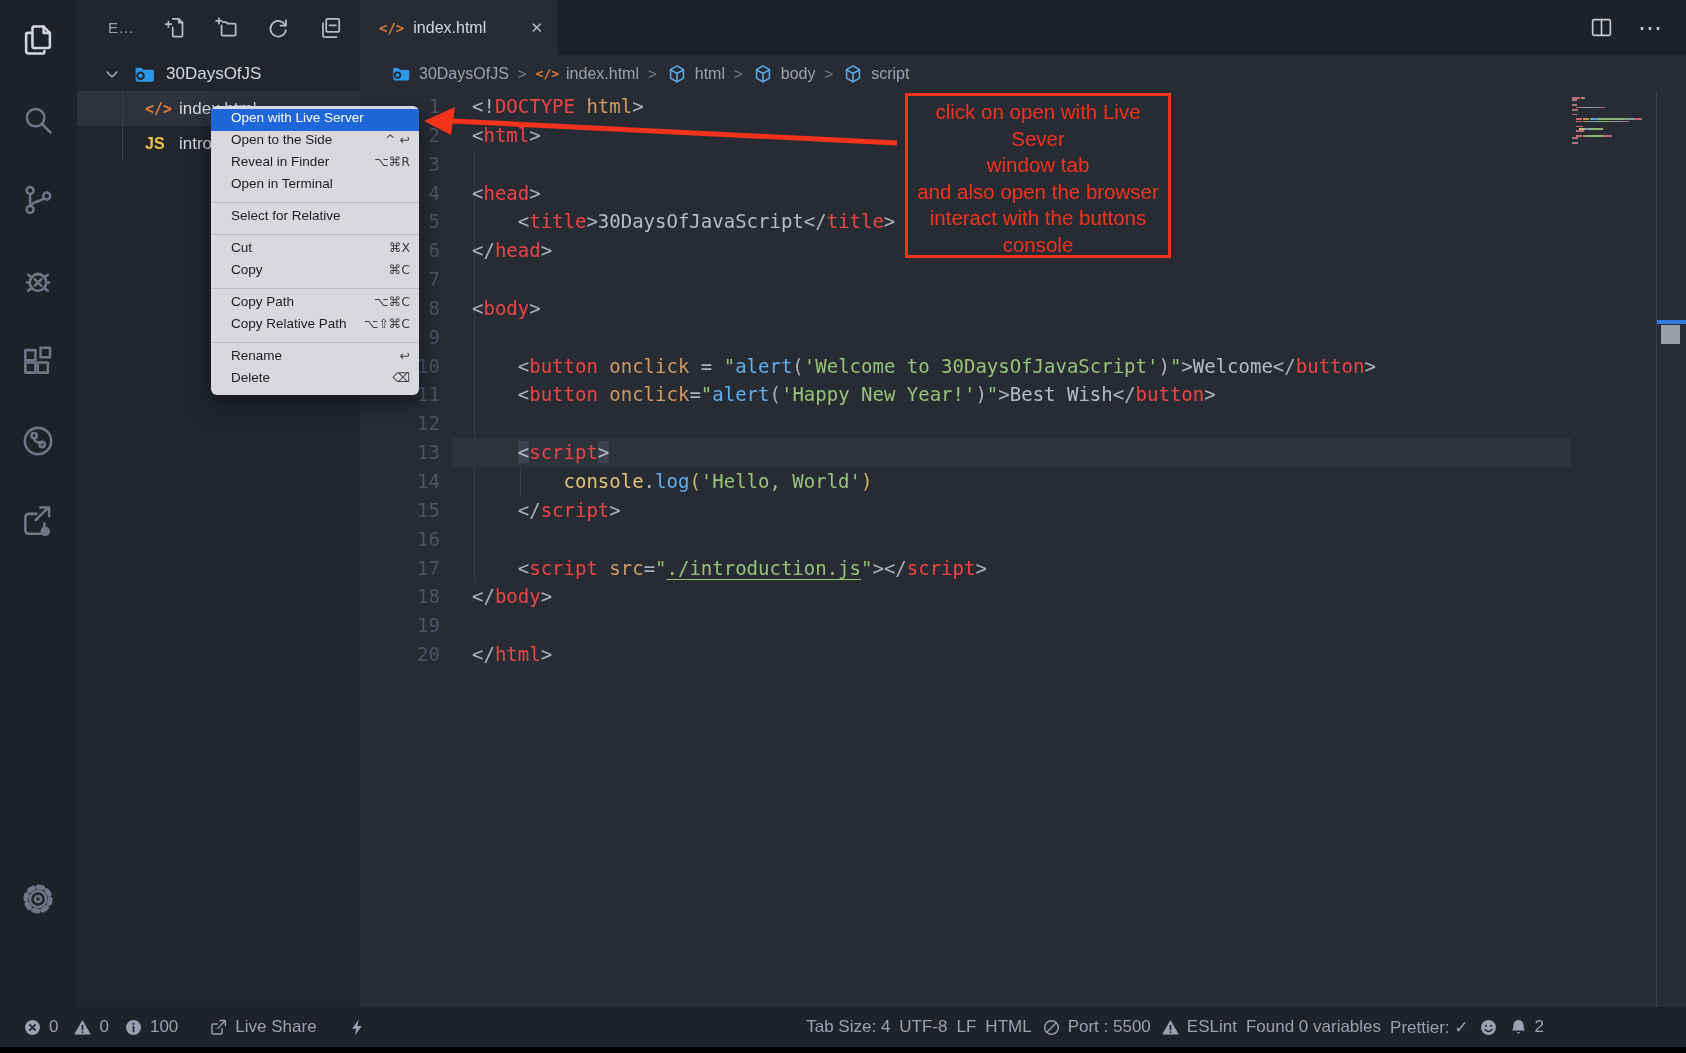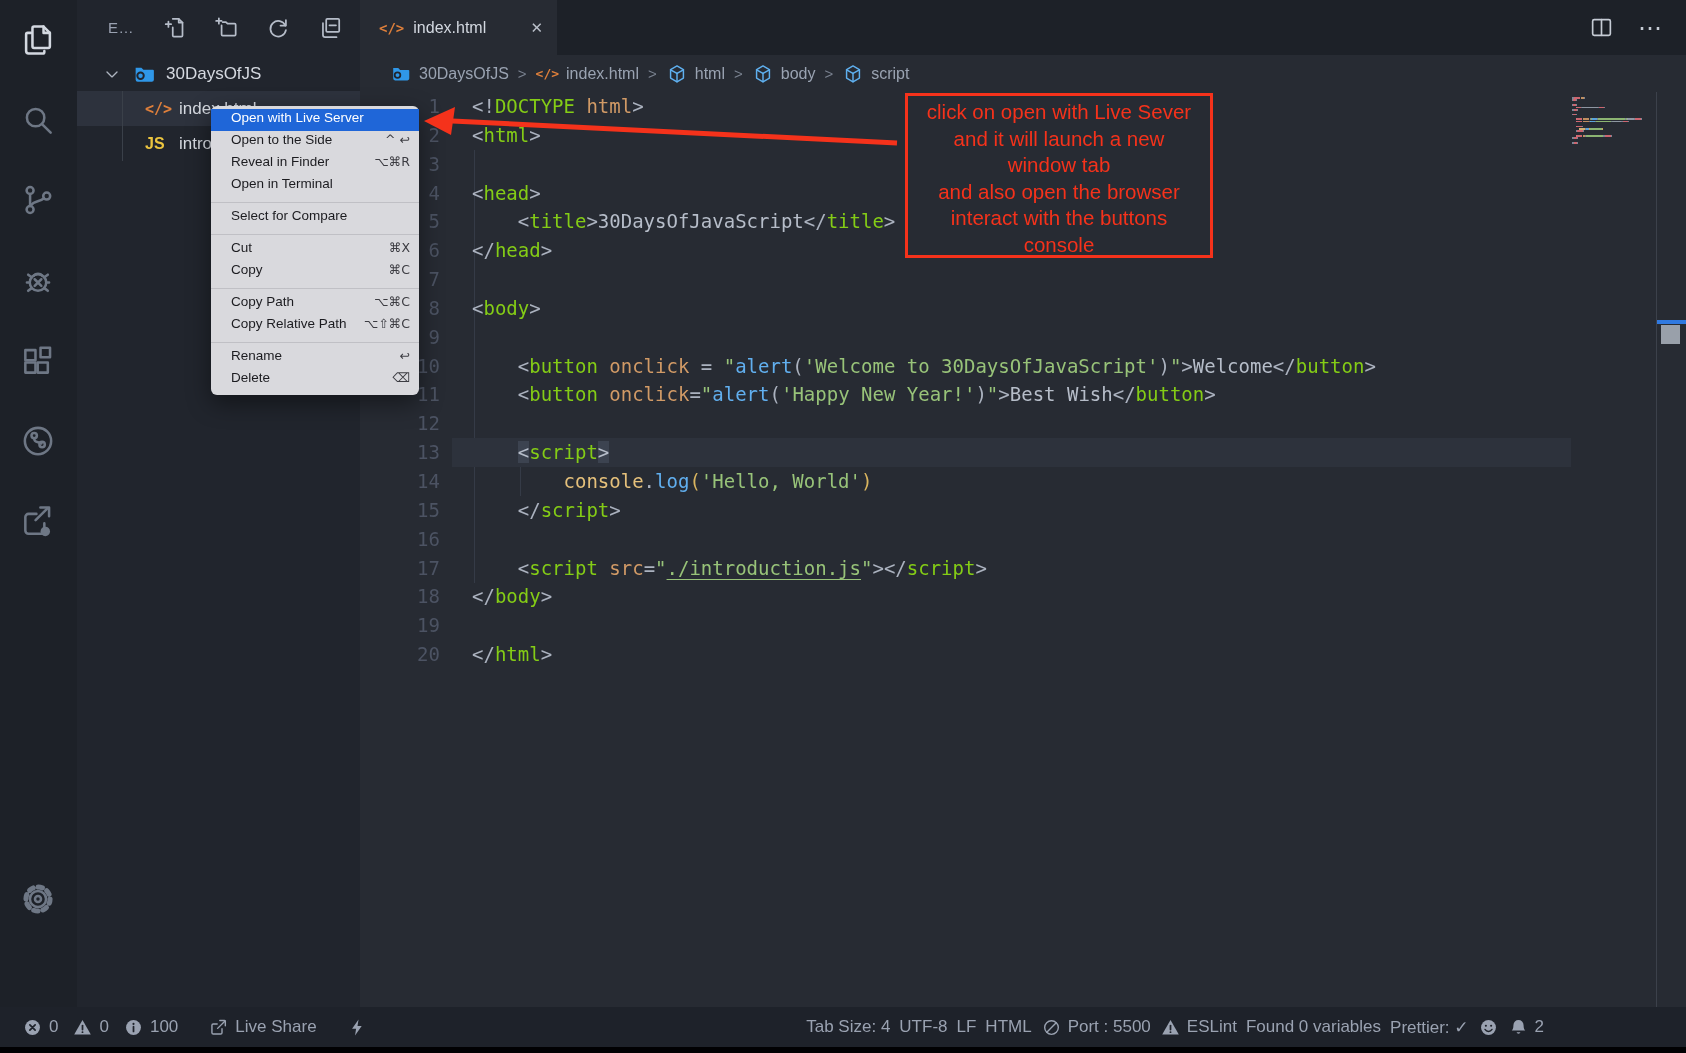--- a/index.html
+++ b/index.html
@@ -52,21 +52,21 @@
   .bc-folder { color:#2f97e8; }
   .bc-cube { color:#5fb0f0; }
   .bc-html-glyph { color:#de7f3b; font-family:"DejaVu Sans Mono", monospace; font-weight:bold; font-size:13px; }
 
   
   .code-area { position:absolute; left:360px; top:92px; width:1211px; height:915px; font-family:"DejaVu Sans Mono", monospace; font-size:19px; }
   .row { position:relative; height:28.85px; line-height:28.85px; white-space:pre; }
   .row.active::before { content:""; position:absolute; left:92px; right:0; top:0; bottom:0; background:#2d323c; }
   .num { position:relative; display:inline-block; width:80px; text-align:right; color:#4c5363; z-index:1; }
   .codeln { position:relative; margin-left:32px; z-index:1; }
-  .c-p { color:#abb2bf; } .c-x { color:#b6bdc9; } .c-t { color:#84cc16; }
+  .c-p { color:#abb2bf; } .c-x { color:#b6bdc9; } .c-t { color:#ef4444; }
   .c-a { color:#d19a66; } .c-s { color:#98c379; } .c-f { color:#61afef; }
   .c-o { color:#e5c07b; } .c-g { color:#d8b45f; }
   .c-l { color:#98c379; text-decoration:underline; text-underline-offset:4px; }
   .c-b { color:#b6bdc9; background:#3c4350; }
   .guide { position:absolute; width:1px; background:#353b47; z-index:0; }
 
   
   .minimap { position:absolute; left:1571px; top:97px; width:85px; height:80px; cursor:pointer; }
   .mm-line { position:relative; height:2.38px; }
   .mm-bar { position:absolute; top:0; height:1.7px; opacity:.9; }
@@ -75,21 +75,21 @@
   .scroll-deco { position:absolute; left:1661px; top:325px; width:19px; height:19px; background:#99a0aa; }
 
   
   .menu { position:absolute; left:211px; top:106px; width:208px; background:#d9d9dd; border-radius:6px; padding:3px 0 4px 0; box-shadow:0 8px 24px rgba(0,0,0,.45); z-index:50; font-size:13.5px; color:#1c1c20; }
   .menu-item { position:relative; height:22px; line-height:17.8px; padding:0 9px 0 20px; display:flex; cursor:pointer; }
   .menu-item.hl { background:#1f66d8; color:#ffffff; }
   .menu-shortcut { margin-left:auto; color:#3c3c42; font-family:"DejaVu Sans", sans-serif; font-size:12.5px; }
   .menu-sep { height:1px; background:#c0c0c5; margin:4.5px 0; }
 
   
-  .ann-box { position:absolute; left:905px; top:93px; width:308px; height:165px; border:3px solid #f5321b; z-index:40; padding-top:3px; }
+  .ann-box { position:absolute; left:905px; top:93px; width:266px; height:165px; border:3px solid #f5321b; z-index:40; padding-top:3px; }
   .ann-line { text-align:center; color:#f5321b; font-size:20.5px; line-height:26.5px; }
   #arrow-svg { position:absolute; left:0; top:0; width:1686px; height:1053px; z-index:60; pointer-events:none; }
 
   
   .statusbar { position:absolute; left:0; top:1007px; width:1686px; height:40px; background:#1e222a; color:#9aa2b1; font-size:17px; display:flex; align-items:center; z-index:6; }
   .sb-left { display:flex; align-items:center; gap:14px; padding-left:22px; }
   .sb-right { margin-left:auto; display:flex; align-items:center; gap:9px; padding-right:142px; }
   .sb-item { display:flex; align-items:center; gap:6px; cursor:pointer; white-space:nowrap; }
   .sb-ic { width:21px; height:21px; }
   .sb-ic svg { width:21px; height:21px; }
@@ -403,21 +403,21 @@
       </div>
       <div class="menu-item">
         <span>Reveal in Finder</span>
         <span class="menu-shortcut">⌥⌘R</span>
       </div>
       <div class="menu-item">
         <span>Open in Terminal</span>
       </div>
       <div class="menu-sep"></div>
       <div class="menu-item">
-        <span>Select for Compare</span>
+        <span>Select for Relative</span>
       </div>
       <div class="menu-sep"></div>
       <div class="menu-item">
         <span>Cut</span>
         <span class="menu-shortcut">⌘X</span>
       </div>
       <div class="menu-item">
         <span>Copy</span>
         <span class="menu-shortcut">⌘C</span>
       </div>
@@ -436,21 +436,20 @@
         <span class="menu-shortcut">↩</span>
       </div>
       <div class="menu-item">
         <span>Delete</span>
         <span class="menu-shortcut">⌫</span>
       </div>
     </div>
 
   <div class="ann-box" id="ann-box">
       <div class="ann-line">click on open with Live Sever</div>
-      <div class="ann-line">and it will launch a new</div>
       <div class="ann-line">window tab</div>
       <div class="ann-line">and also open the browser</div>
       <div class="ann-line">interact with the buttons</div>
       <div class="ann-line">console</div>
     </div>
   <svg id="arrow-svg">
     <line x1="897" y1="143" x2="452" y2="121" stroke="#f5321b" stroke-width="5"></line>
     <polygon points="424,121 455,107 451,135" fill="#f5321b"></polygon>
   </svg>
 

